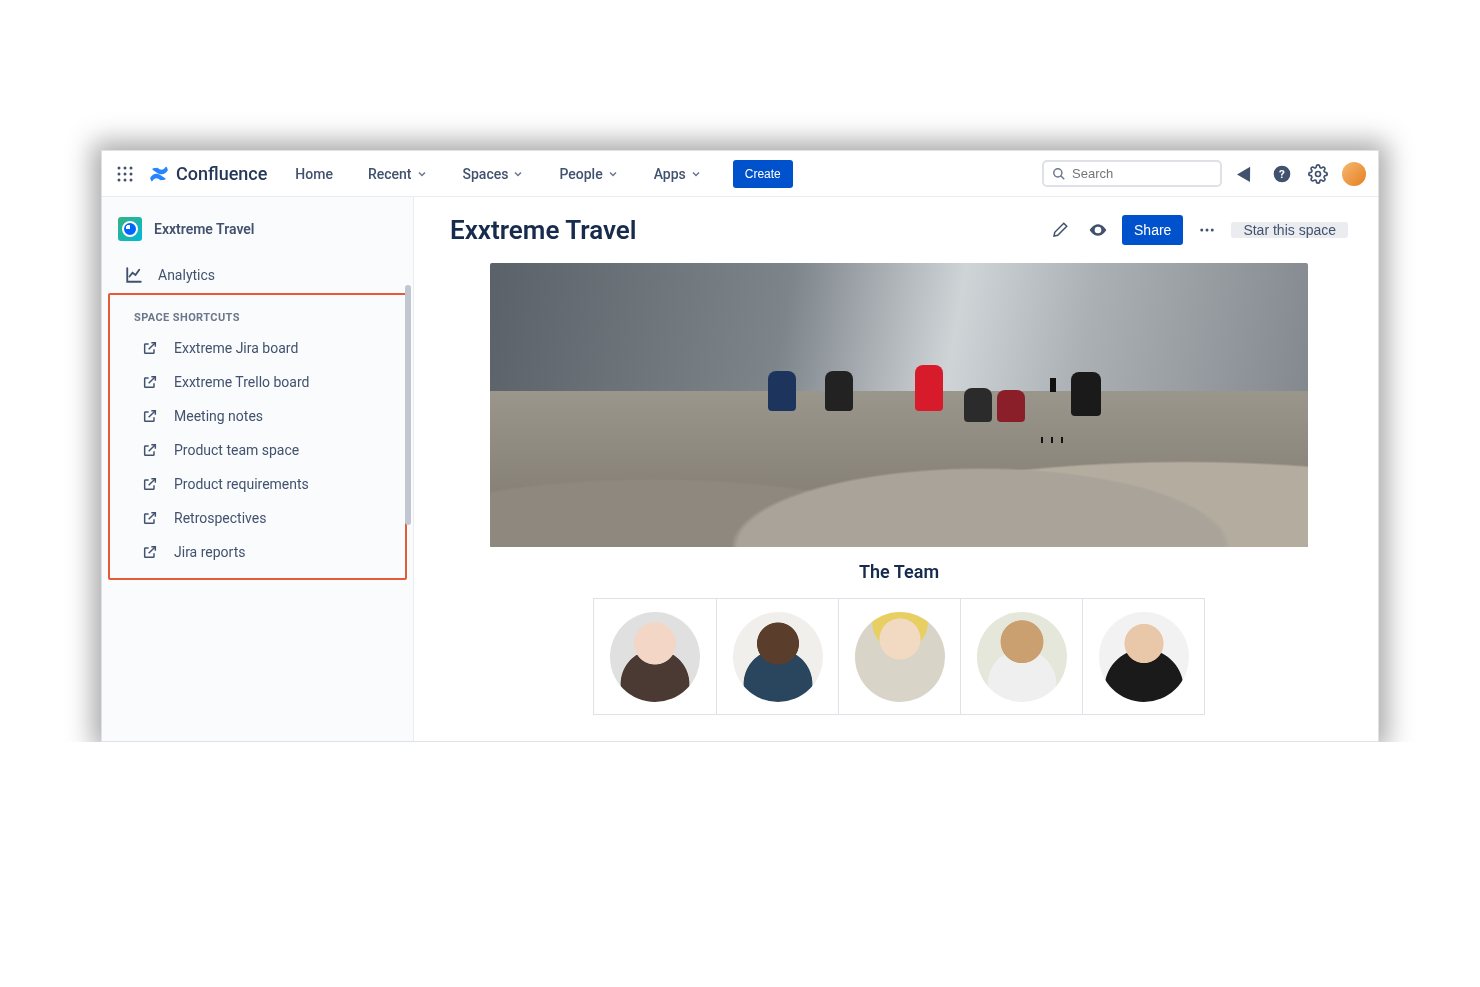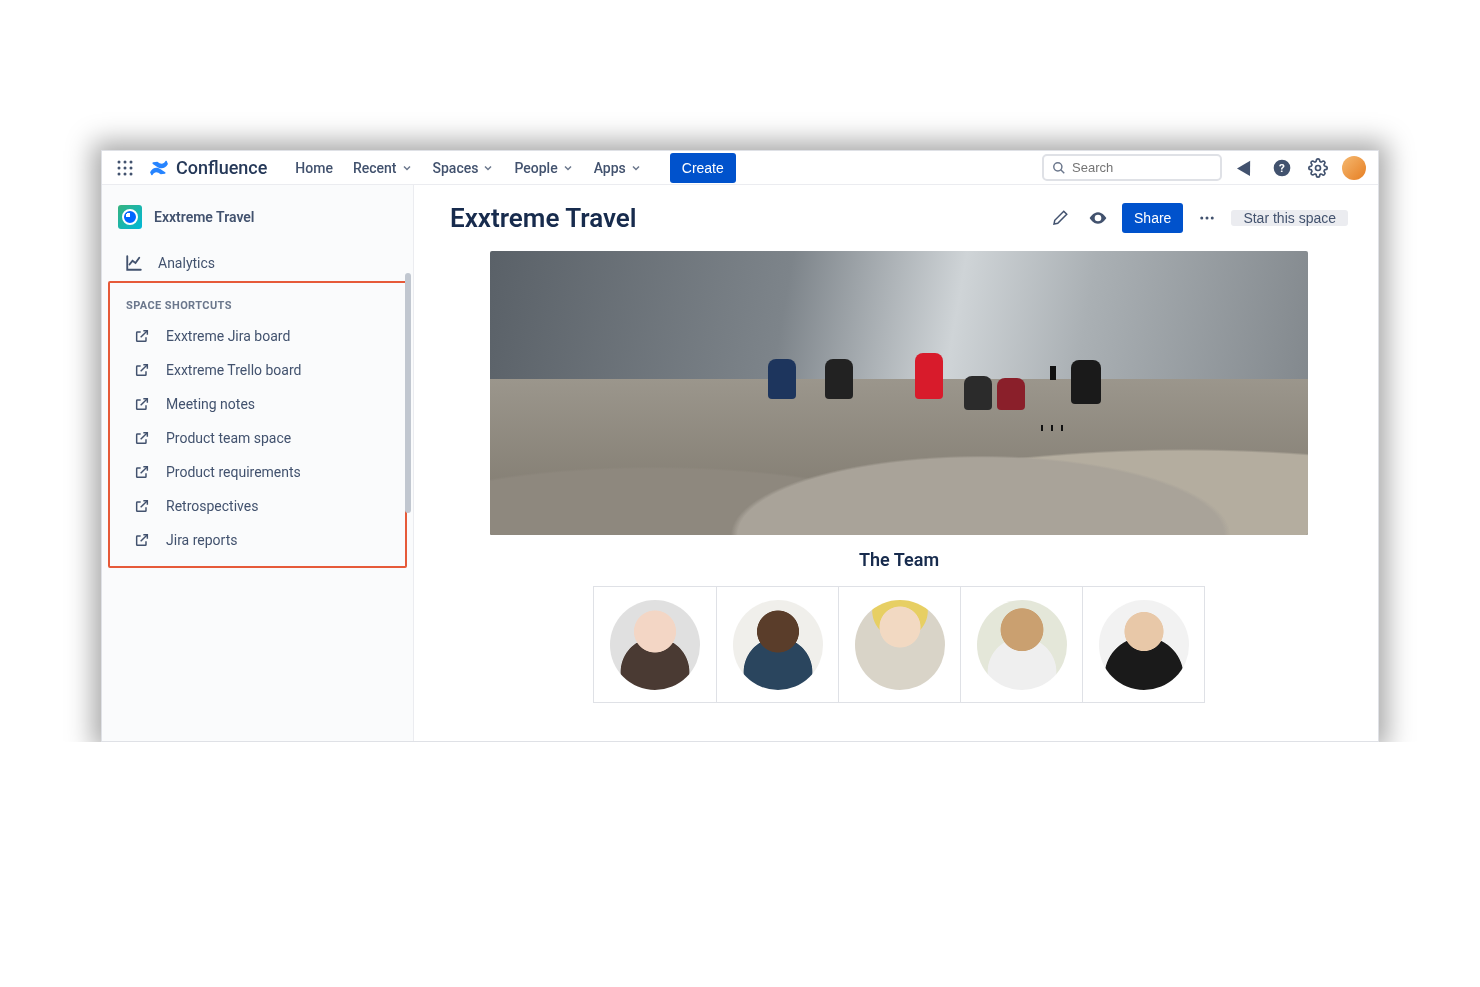--- a/index.html
+++ b/index.html
@@ -16,21 +16,21 @@
     height: 592px;
     border: 1px solid #dfe1e6;
     box-shadow: 0 0 25px 8px rgba(0,0,0,0.35);
     background: #fff;
     display: flex;
     flex-direction: column;
     overflow: hidden;
   }
   
   .topnav {
-    height: 34px;
+    height: 46px;
     border-bottom: 1px solid #ebecf0;
     display: flex;
     align-items: center;
     padding: 0 12px;
     gap: 12px;
     flex-shrink: 0;
   }
   .appswitch {
     width: 22px; height: 22px;
     display:flex; align-items:center; justify-content:center;
@@ -40,31 +40,31 @@
   .brand {
     display:flex; align-items:center; gap:6px;
     color:#253858;
     font-weight:500;
     font-size:18px;
     cursor:pointer;
   }
   .brand-logo {
     width:22px; height:22px; color:#2684ff;
   }
-  .nav-items { display:flex; gap:4px; margin-left:8px; }
+  .nav-items { display:flex; gap:19px; margin-left:8px; }
   .nav-item {
     display:flex; align-items:center; gap:4px;
     color:#42526e; font-size:14px; font-weight:500;
     padding:6px 8px; border-radius:3px; cursor:pointer;
   }
   .chev { color:#6b778c; }
   .create-btn {
     background:#0052cc; color:#fff; border:none;
-    padding:7px 12px; border-radius:3px; font-size:14px; font-weight:500;
-    cursor:pointer; margin-left:16px;
+    padding:7px 12px; border-radius:3px; font-size:12px; font-weight:500;
+    cursor:pointer; margin-left:4px;
   }
   .nav-spacer { flex:1; }
   .search-wrap {
     display:flex; align-items:center;
     border:2px solid #dfe1e6; border-radius:5px;
     padding:4px 8px; width:180px; gap:6px;
     color:#6b778c;
   }
   .search-wrap input {
     border:none; outline:none; font-size:13px; width:100%; background:transparent;
@@ -119,21 +119,21 @@
     background:#ebecf0; color:#0052cc;
   }
   .sb-item.active .sb-icon { color:#0052cc; }
   .sb-icon { width:20px; height:20px; display:flex; align-items:center; justify-content:center; color:#42526e; }
   .sb-section-title {
     font-size:11px; font-weight:700; letter-spacing:0.4px;
     color:#6b778c; padding:12px 16px 6px;
   }
   .shortcuts-box {
     border:2px solid #e65a39; border-radius:2px;
-    margin:2px 6px 0 6px; padding:4px 0 8px;
+    margin:2px 6px 0 6px; padding:4px 8px 8px;
   }
   
   .main {
     flex:1; overflow:auto; padding:18px 30px 0 36px;
   }
   .page-head {
     display:flex; align-items:center; gap:10px; margin-bottom:18px;
   }
   .page-title {
     font-size:26px; font-weight:600; color:#172b4d; flex:1;

